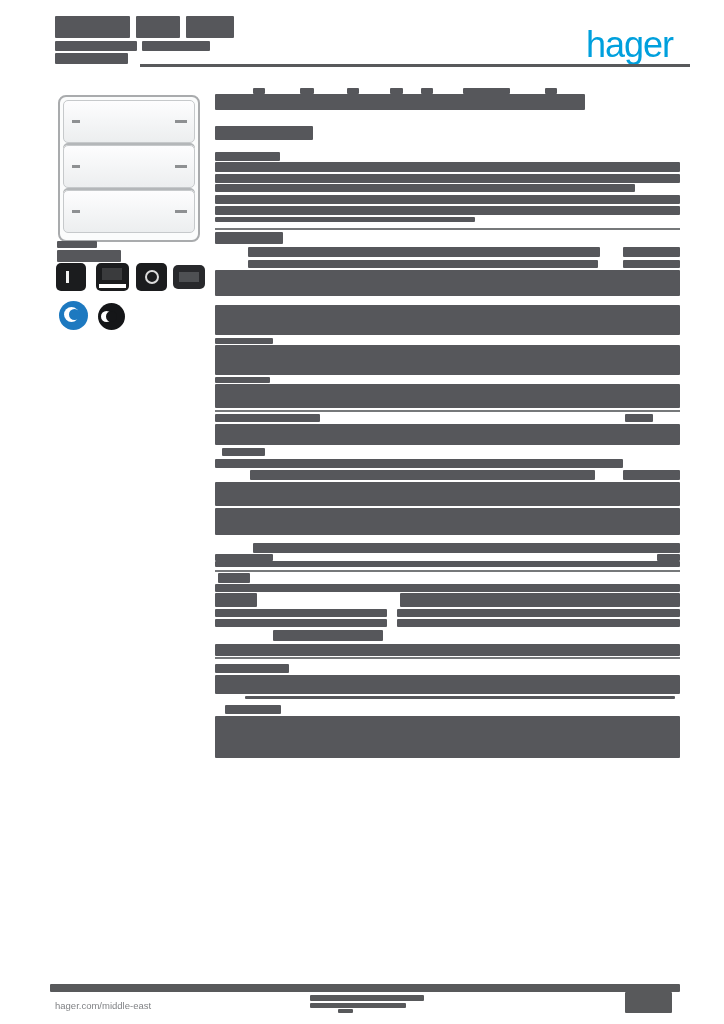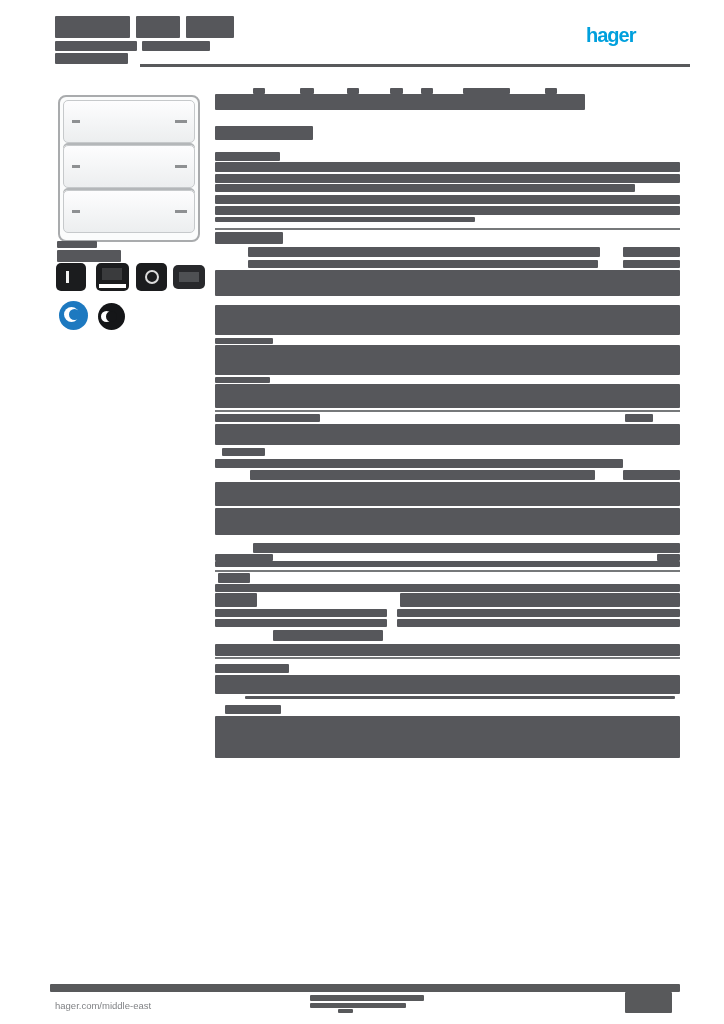--- a/index.html
+++ b/index.html
@@ -1,19 +1,19 @@
 <!DOCTYPE html>
 <html><head>
 <meta charset="utf-8">
 <style>
   html,body{margin:0;padding:0;background:#ffffff;}
   .page{position:relative;width:724px;height:1024px;background:#ffffff;overflow:hidden;
         font-family:"Liberation Sans", sans-serif;}
   
-  .logo{position:absolute;left:586px;top:24px;font-size:20px;font-weight:bold;
+  .logo{position:absolute;left:586px;top:24px;font-size:36px;font-weight:normal;
         letter-spacing:-1px;color:#00a0dd;}
   .head-rule{position:absolute;left:140px;top:64px;width:550px;height:3px;background:#58595b;}
   
   .product-img{position:absolute;left:58px;top:95px;width:134px;height:139px;
         border:2px solid #a9abad;border-radius:8px;background:#fbfcfc;padding:2px;}
   .rocker{position:relative;height:41px;margin:1px 1px 0 1px;border:1px solid #c6c9cb;
         border-radius:5px;background:linear-gradient(#fdfdfe,#eceeef);}
   .rocker + .rocker{margin-top:2px;box-shadow:0 -2px 0 #b4b7b9;}
   .rocker .dash{position:absolute;top:19px;height:3px;background:#8e9092;}
   .rocker .dash.l{left:8px;width:8px;}

